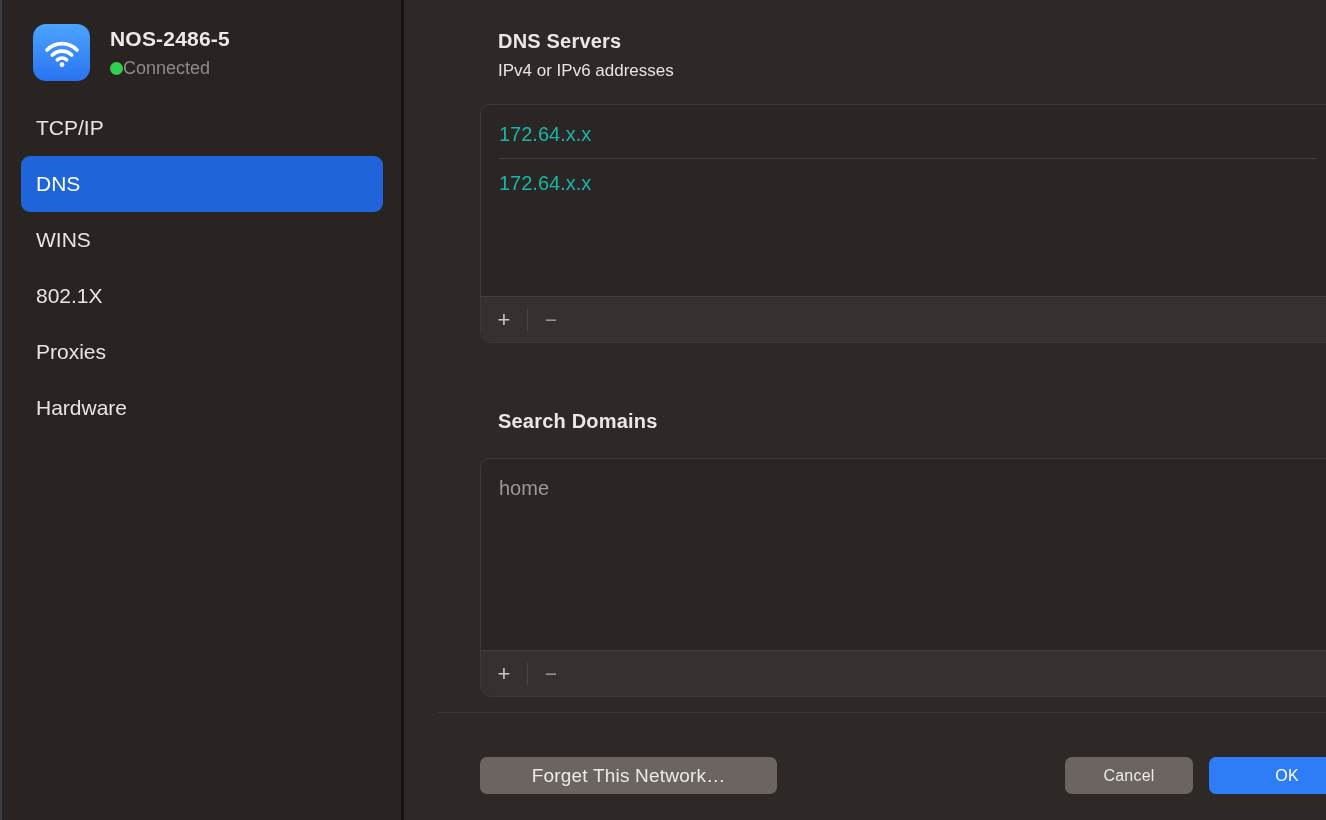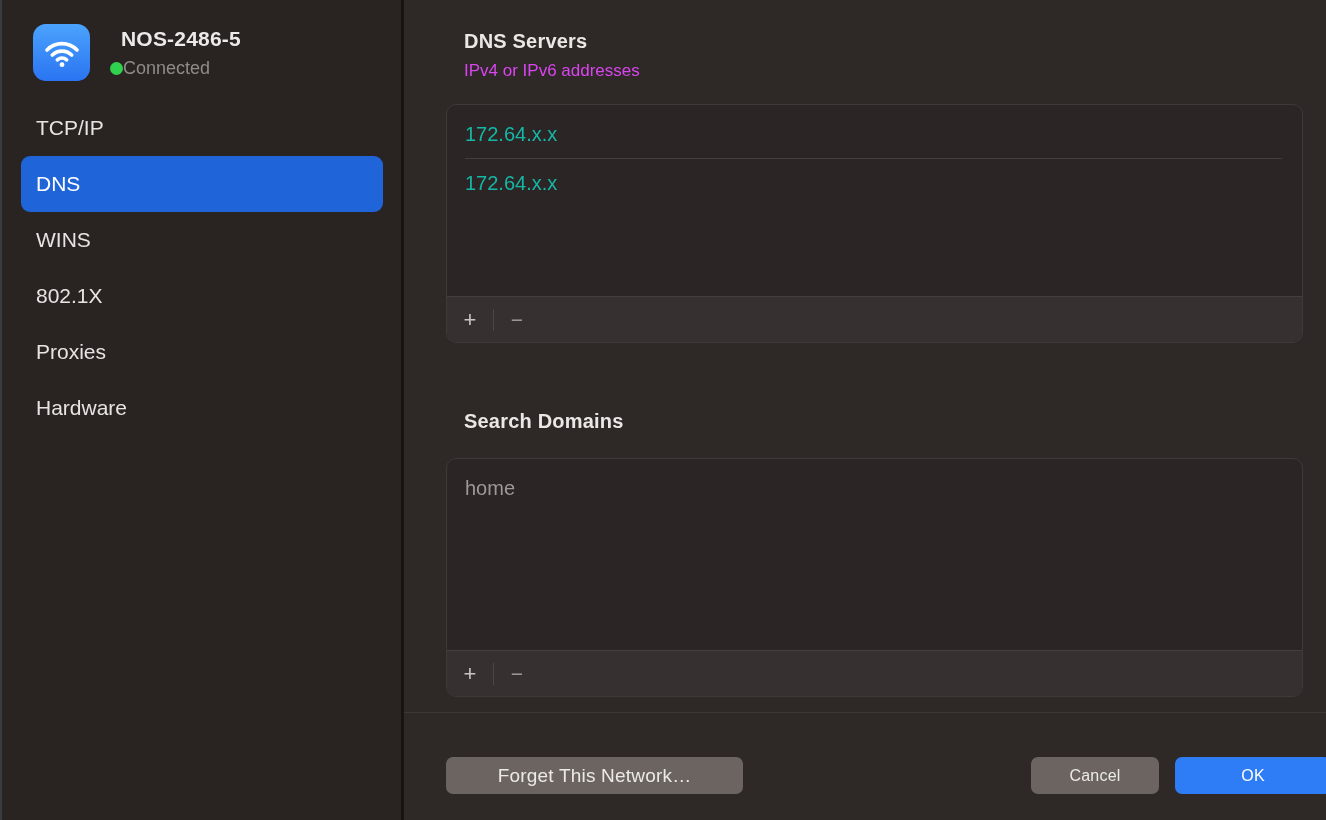--- a/index.html
+++ b/index.html
@@ -34,21 +34,20 @@
   .wifi-badge {
     width:57px; height:57px; border-radius:13px;
     background:linear-gradient(180deg,#4ba3fd 0%,#2a74f2 100%);
     display:grid; place-items:center;
     flex:0 0 auto;
   }
   .net-info { padding-top:3px; }
   .net-name {
     font-size:21px; font-weight:600; color:#eceae8;
     letter-spacing:.2px;
-    margin-left:11px;
   }
   .net-status {
     margin-top:7px;
     display:flex; align-items:center; 
   }
   .status-dot {
     width:13px; height:13px; border-radius:50%;
     background:#2fd24f;
   }
   .status-text { font-size:18px; color:#8f8b88; }
@@ -57,30 +56,30 @@
   .nav-item {
     height:56px; border-radius:9px;
     display:flex; align-items:center;
     padding-left:15px;
     font-size:21px; color:#e7e4e2;
     cursor:default;
   }
   .nav-item.selected { background:#1f65d9; color:#ffffff; }
 
   
-  .main { position:relative; flex:1; }
+  .main { position:relative; flex:1;margin-left:34px; }
 
   .section-title {
     position:absolute; left:60px;
     font-size:20px; font-weight:700; color:#eae7e5;
     letter-spacing:.2px;
   }
   .section-sub {
     position:absolute; left:60px;
-    font-size:17px; color:#d946ef;
+    font-size:17px; color:#e5e5e5;
   }
 
   .listbox {
     position:absolute; left:42px; width:857px;
     background:#2c2525;
     border:1px solid #3f3938; border-radius:10px;
     display:flex; flex-direction:column;
     overflow:hidden;
   }
   .listbox-body { flex:1; padding-top:5px; }

